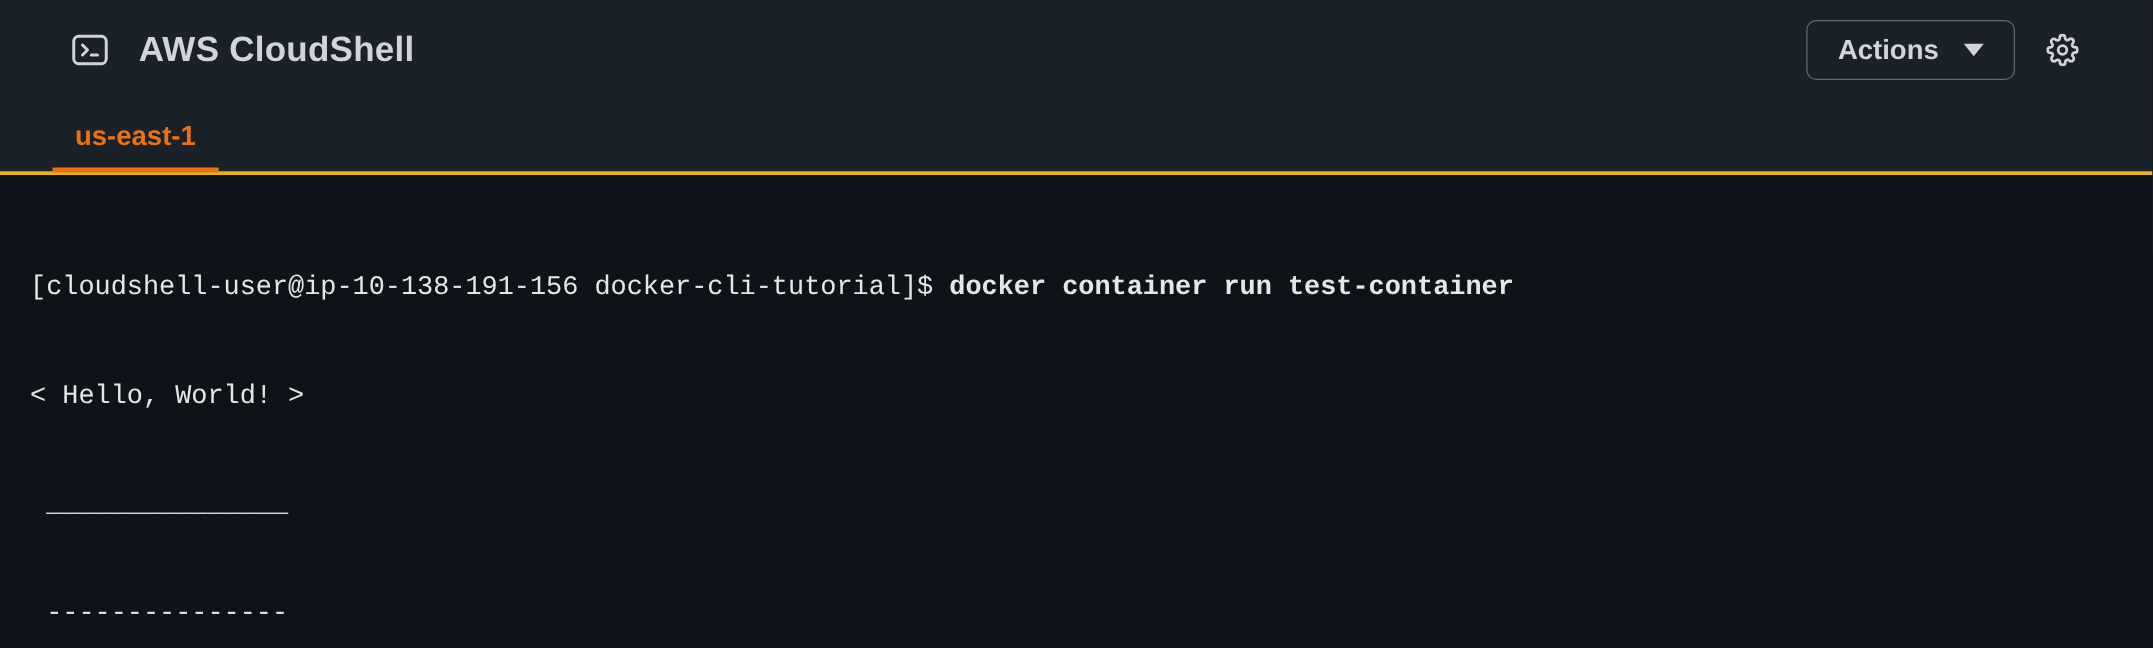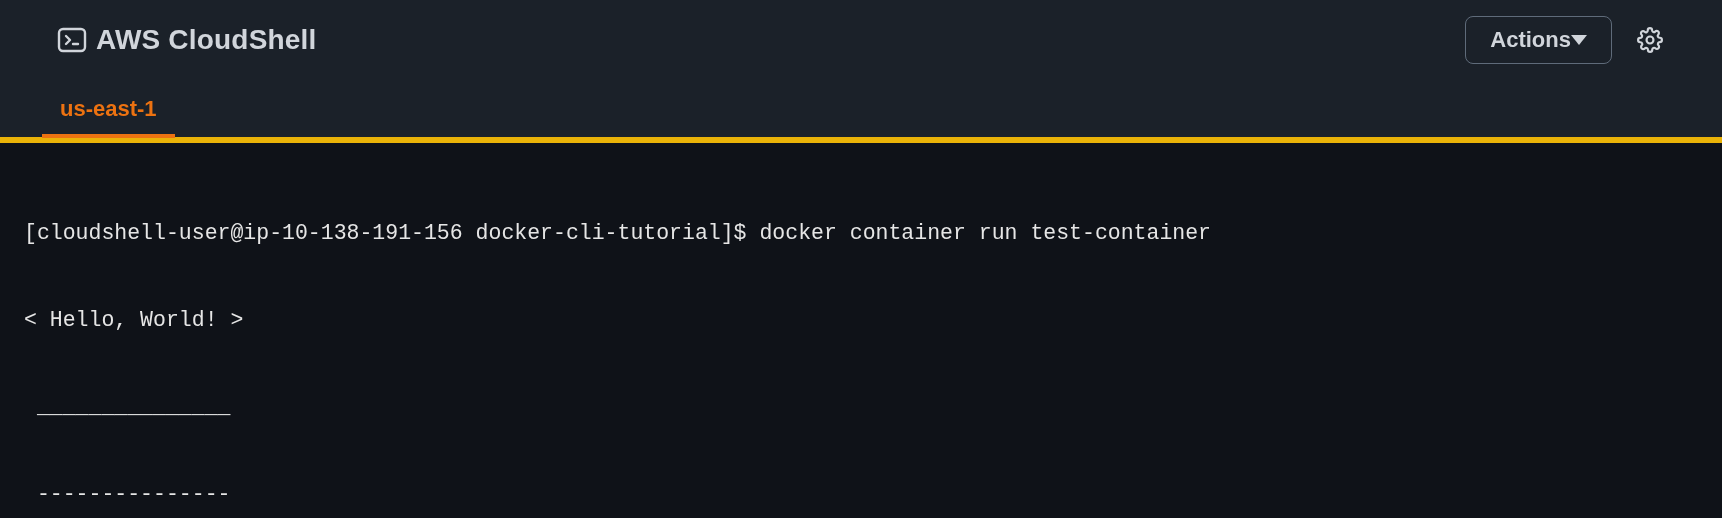--- a/index.html
+++ b/index.html
@@ -1,31 +1,31 @@
 <!DOCTYPE html>
 <html><head>
 <meta charset="utf-8">
 <style>
   * { box-sizing: border-box; margin: 0; padding: 0; }
   html, body { width: 1722px; height: 518px; background: #1b2129; font-family: "Amazon Ember", "Helvetica Neue", Arial, sans-serif; color: #d1d5db; overflow: hidden; }
   .header { display: flex; align-items: center; justify-content: space-between; padding: 16px 56px 10px 56px; }
-  .title-group { display: flex; align-items: center; gap: 8px; }
+  .title-group { display: flex; align-items: center; gap: 23px; }
   .cloudshell-icon { width: 32px; height: 32px; display: flex; align-items: center; justify-content: center; }
   .cloudshell-icon svg { width: 32px; height: 32px; display: block; }
   .title { font-size: 28px; font-weight: 600; color: #d1d5db; letter-spacing: 0.2px; }
   .header-right { display: flex; align-items: center; gap: 22px; }
-  .actions-btn { display: flex; align-items: center; gap: 0; background: transparent; border: 1px solid #5f6b7a; border-radius: 8px; padding: 10px 24px; color: #d1d5db; font-size: 22px; font-weight: 700; cursor: pointer; }
+  .actions-btn { display: flex; align-items: center; gap: 20px; background: transparent; border: 1px solid #5f6b7a; border-radius: 8px; padding: 10px 24px; color: #d1d5db; font-size: 22px; font-weight: 700; cursor: pointer; }
   .caret { width: 0; height: 0; border-left: 8px solid transparent; border-right: 8px solid transparent; border-top: 10px solid #d1d5db; }
   .gear-btn { background: transparent; border: none; cursor: pointer; width: 32px; height: 32px; display: flex; align-items: center; justify-content: center; }
   .gear-btn svg { width: 26px; height: 26px; display: block; }
-  .tabs { display: flex; padding: 12px 0 0 42px; border-bottom: 6px solid #eab308; }
+  .tabs { display: flex; padding: 12px 0 0 42px; border-bottom: 3px solid #eab308; }
   .tab { padding: 10px 18px 12px 18px; font-size: 22px; font-weight: 700; color: #ec7211; border-bottom: 4px solid #ec7211; margin-bottom: -1px; cursor: pointer; }
   .terminal { background: #0f1218; padding: 18px 24px; font-family: "Menlo", "Consolas", "Liberation Mono", monospace; font-size: 21.5px; line-height: 29px; color: #e6e6e6; white-space: pre; min-height: 360px; }
   .term-line { white-space: pre; }
-  .command { color: #e6e6e6; }
+  .command { color: #e6e6e6; font-weight: bold; }
 </style>
 </head>
 <body>
 
 <div class="header">
   <div class="title-group">
     <span class="cloudshell-icon">
       <svg viewBox="0 0 32 32" fill="none" stroke="#d1d5db" stroke-width="2.4" stroke-linecap="round" stroke-linejoin="round">
         <rect x="3" y="5" width="26" height="22" rx="4"></rect>
         <polyline points="10,12 14,16 10,20"></polyline>

